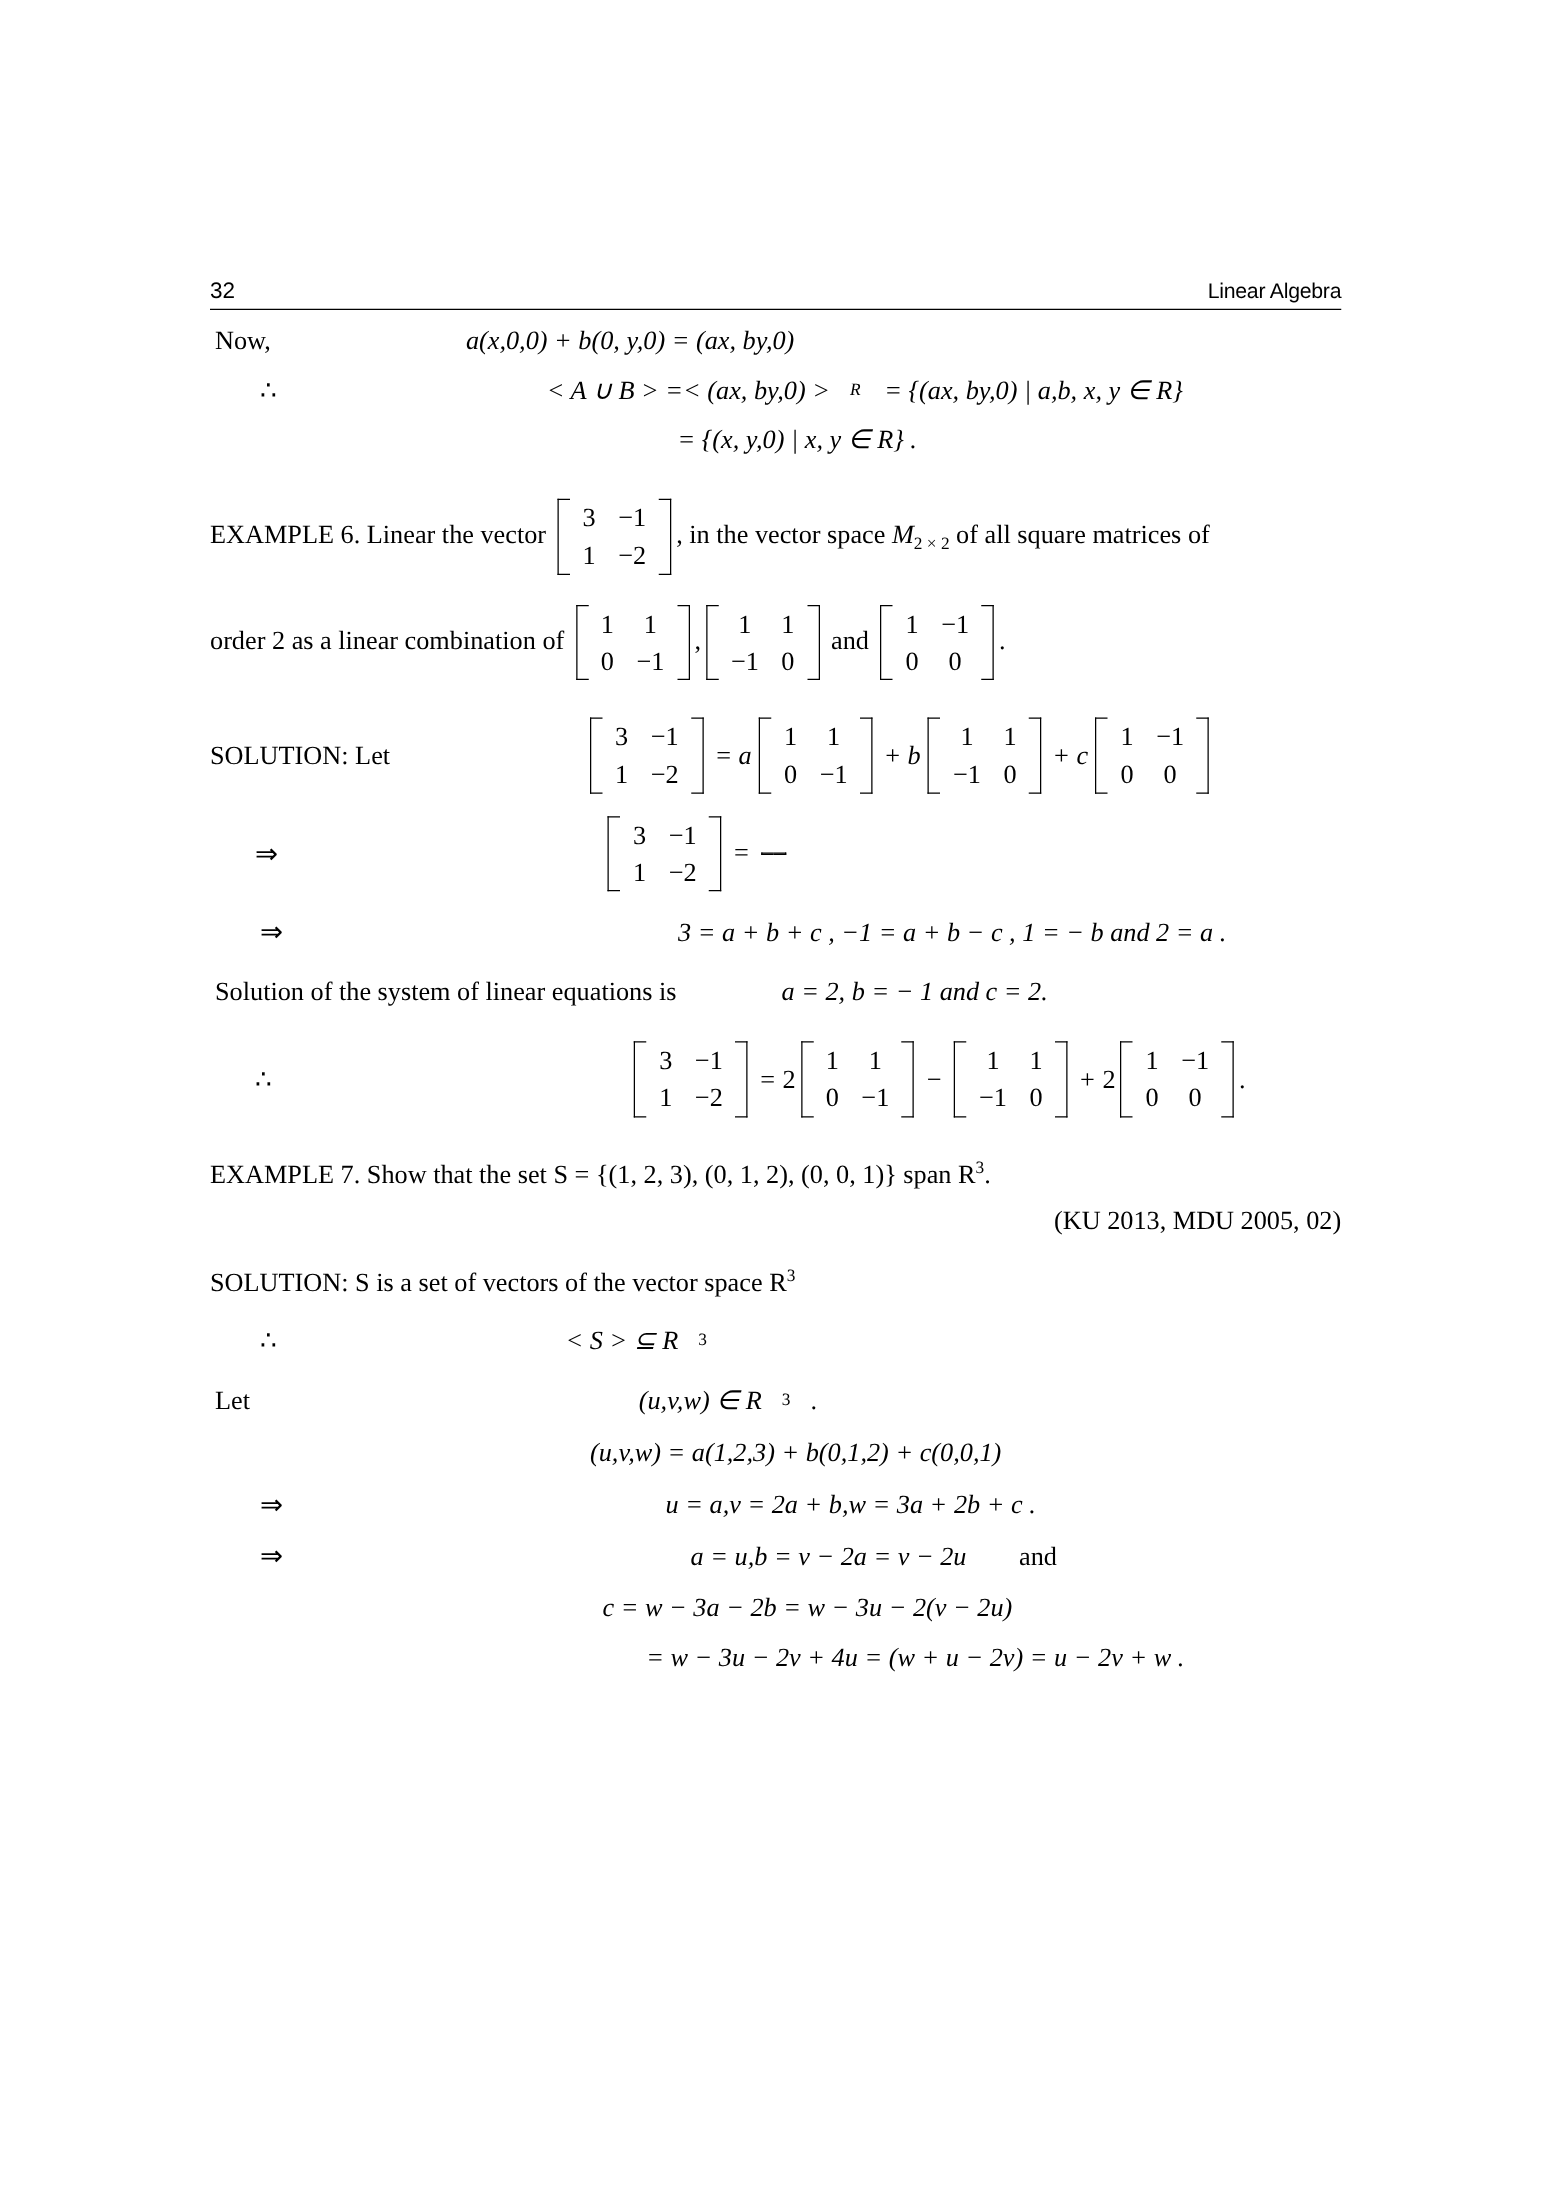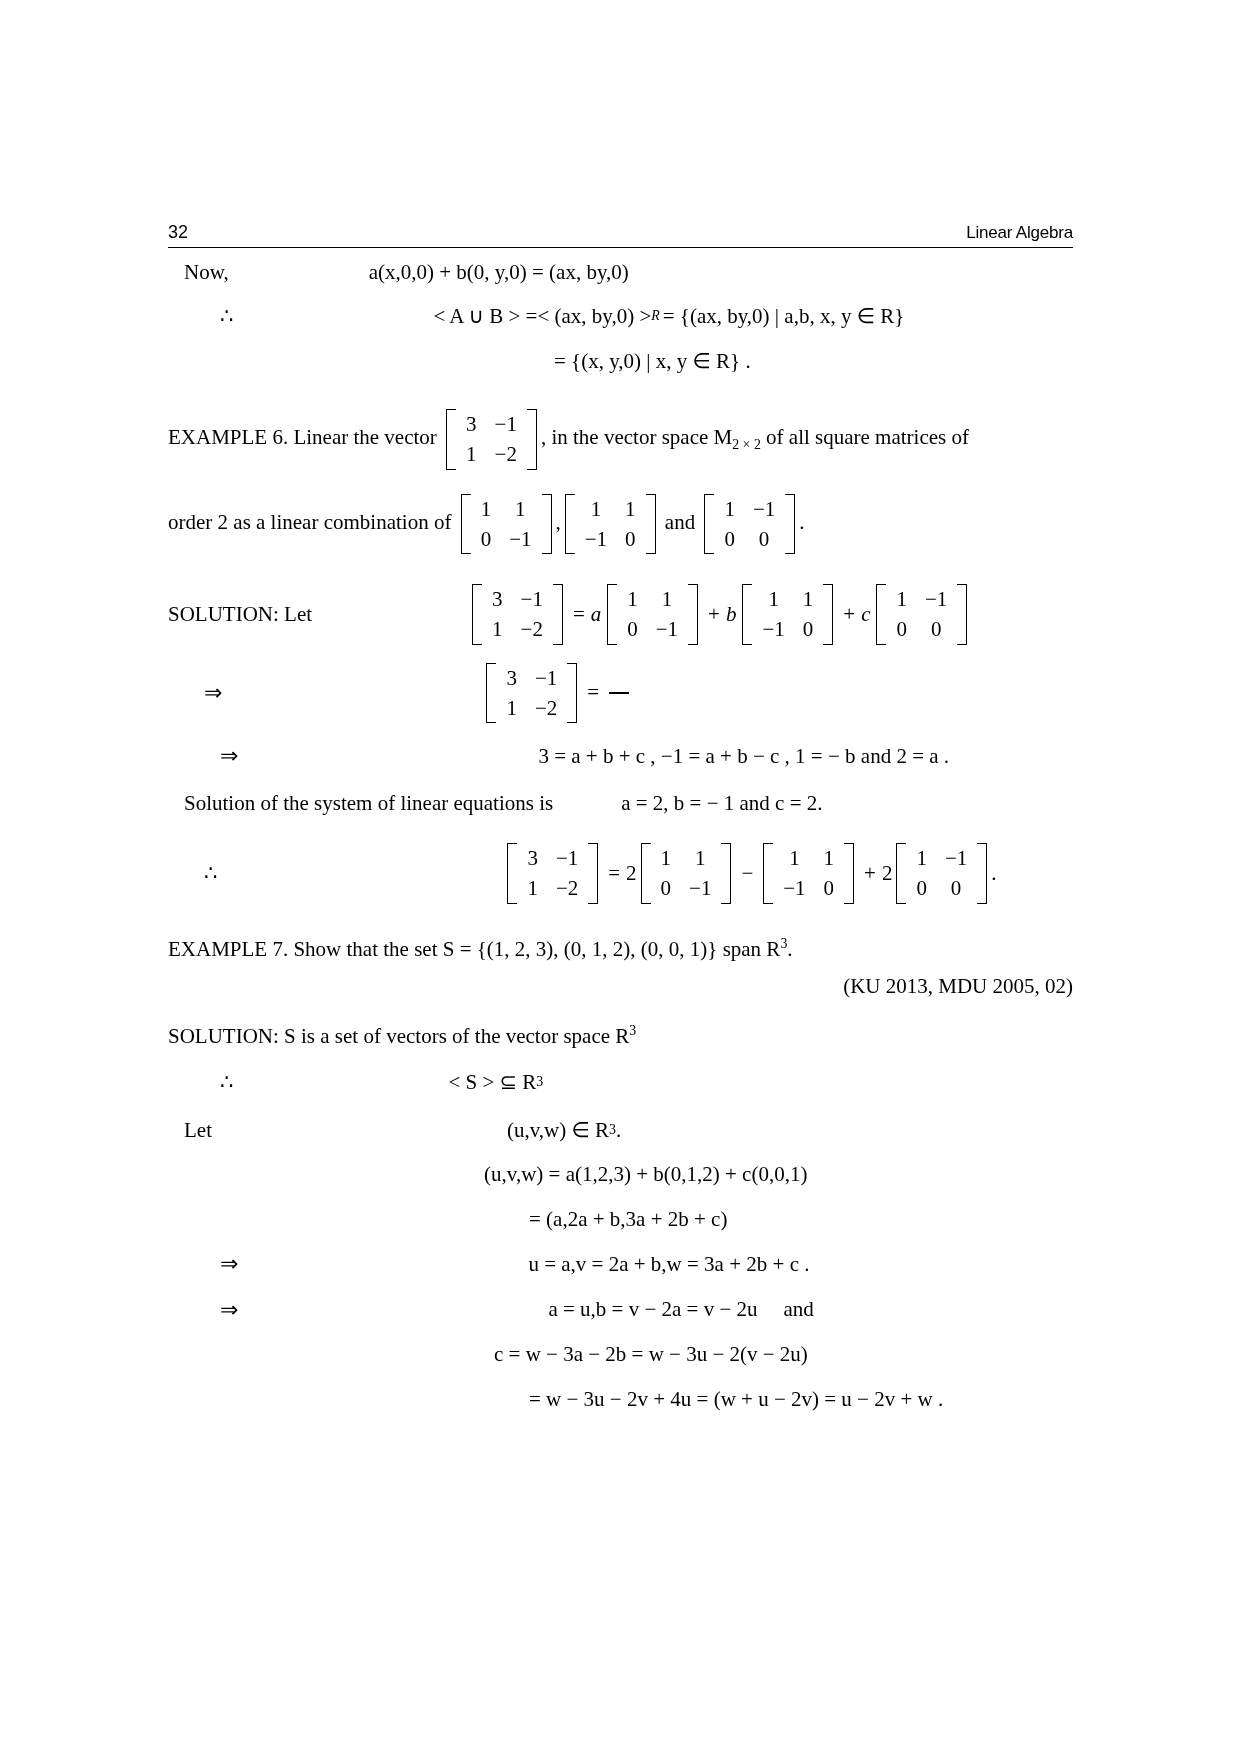--- a/index.html
+++ b/index.html
@@ -42,27 +42,29 @@
     border-bottom: 1.6px solid #000;
     width: 100%;
     margin-bottom: 10px;
   }
   
   .row {
     display: flex;
     align-items: center;
     font-size: 21px;
     line-height: 1.35;
-    margin: 16px;
+    margin: 4px;
+    gap: 16px;
   }
   .lbl {
     flex: 0 0 auto;
   }
   .math {
     font-family: "Liberation Serif", serif;
+    font-style: italic;
   }
   .up { font-style: normal; }
   sub, sup { font-style: normal; font-size: 0.66em; }
   .sub-i { font-style: italic; }
   .para {
     font-size: 21px;
     margin: 14px 0 0 0;
     line-height: 1.4;
   }
   .bold { font-weight: normal; }
@@ -446,23 +448,20 @@
       <span>Let</span>
       <span class="math" style="margin-left:295px;">(u,v,w) ∈ R</span>
         <sup>3</sup>
         <span>.</span>
     </div>
 
     <div class="row" style="margin-top:14px;">
       <span class="math" style="margin-left:300px;">(u,v,w) = a(1,2,3) + b(0,1,2) + c(0,0,1)</span>
     </div>
 
-    <div class="row" style="margin-top:12px;">
-      <span class="math" style="margin-left:345px;">= (a,2a + b,3a + 2b + c)</span>
-    </div>
 
     <div class="row" style="margin-top:12px;">
       <span class="arrow" style="margin-left:36px;">⇒</span>
       <span class="math" style="margin-left:290px;">u = a,v = 2a + b,w = 3a + 2b + c .</span>
     </div>
 
     <div class="row" style="margin-top:12px;">
       <span class="arrow" style="margin-left:36px;">⇒</span>
       <span class="math" style="margin-left:310px;">a = u,b = v − 2a = v − 2u</span>
       <span style="margin-left:26px;">and</span>

